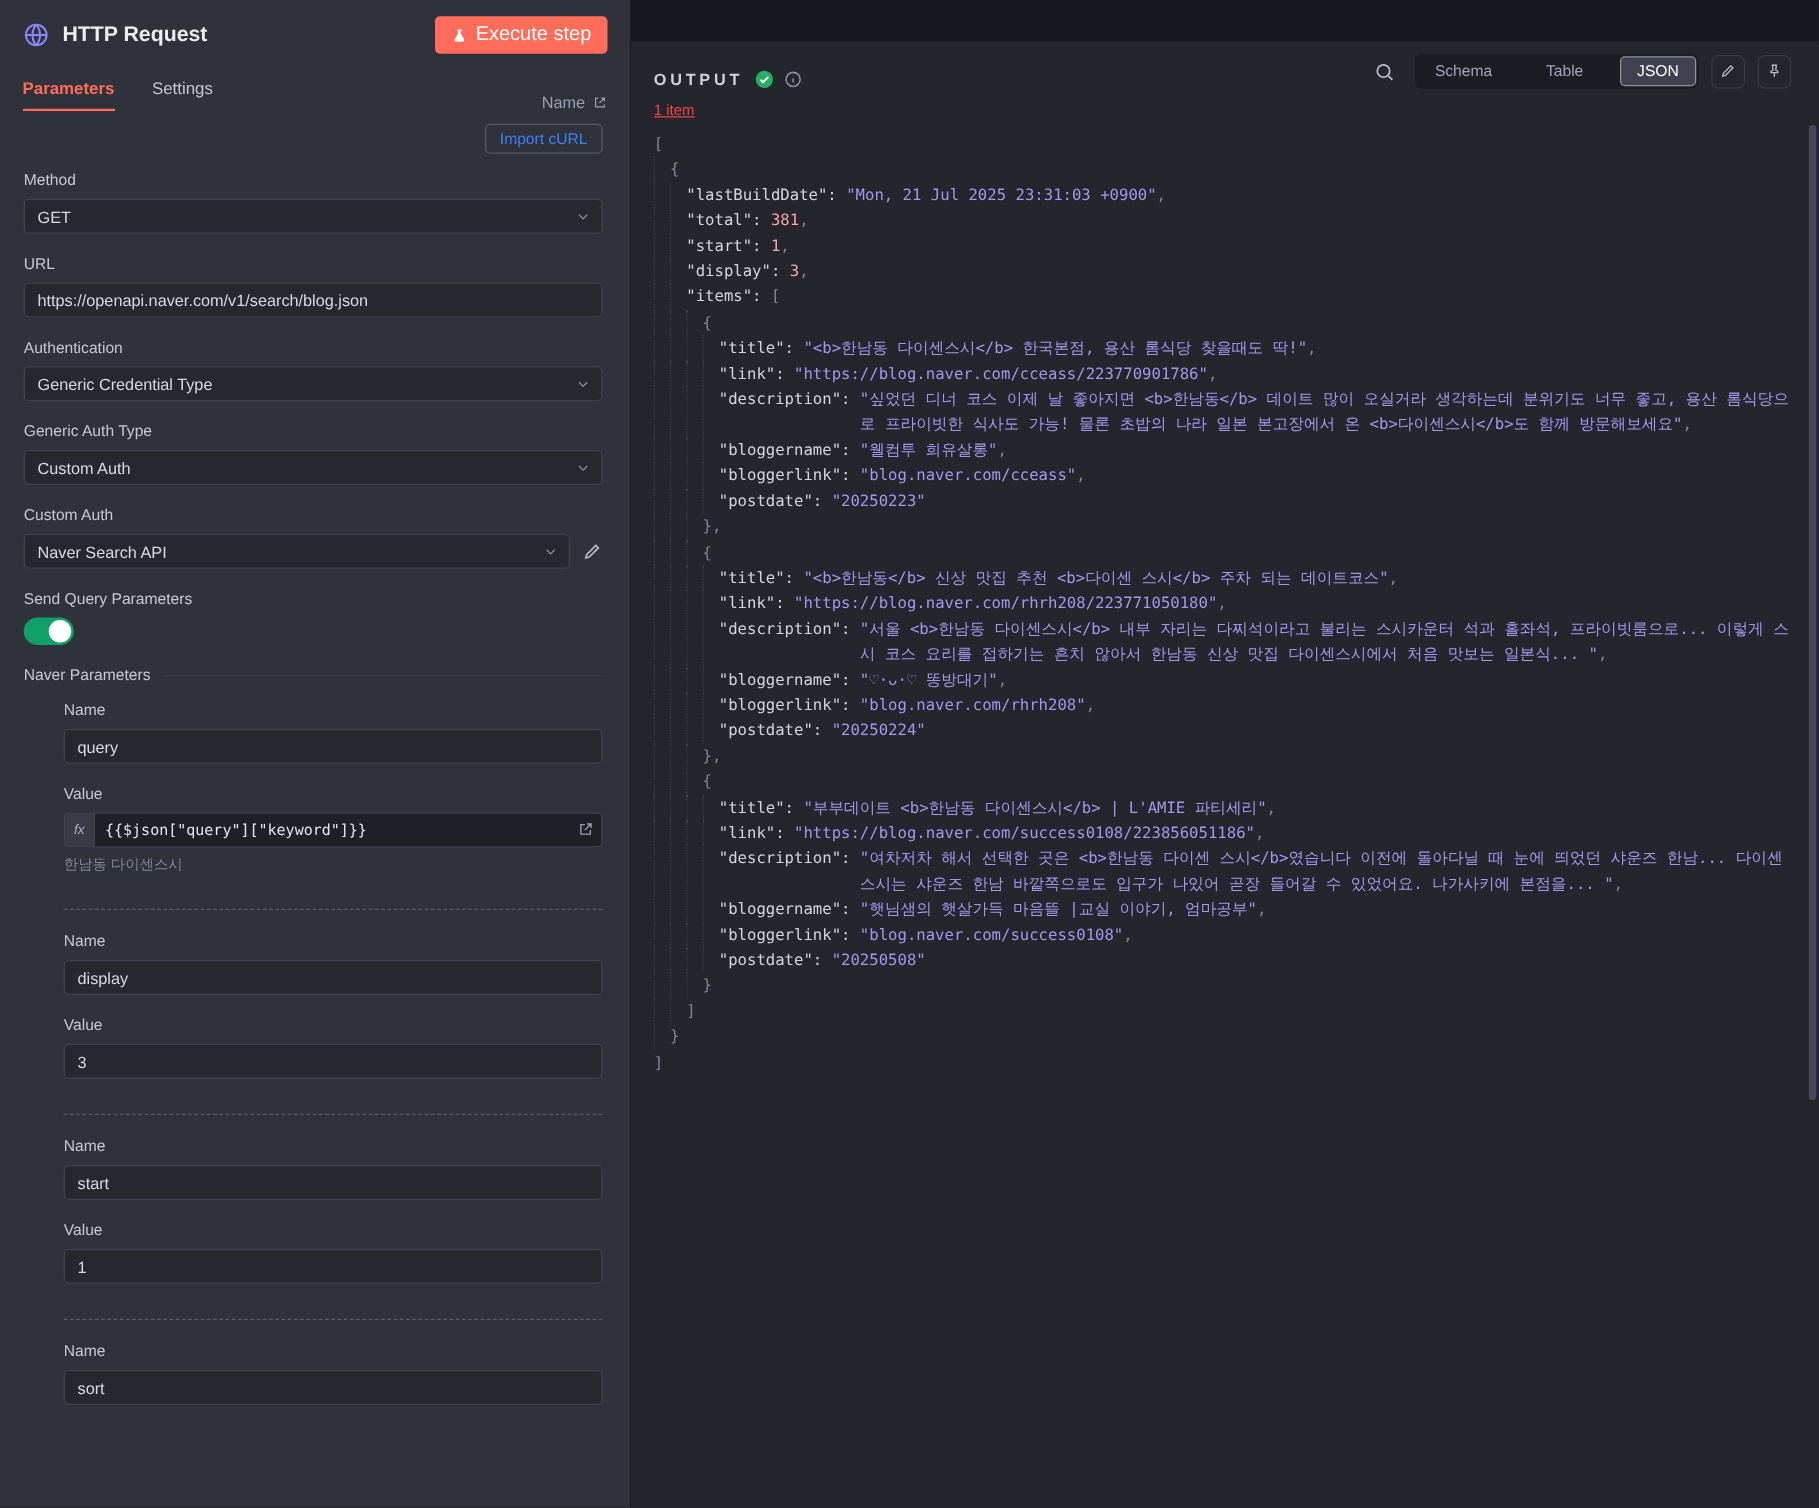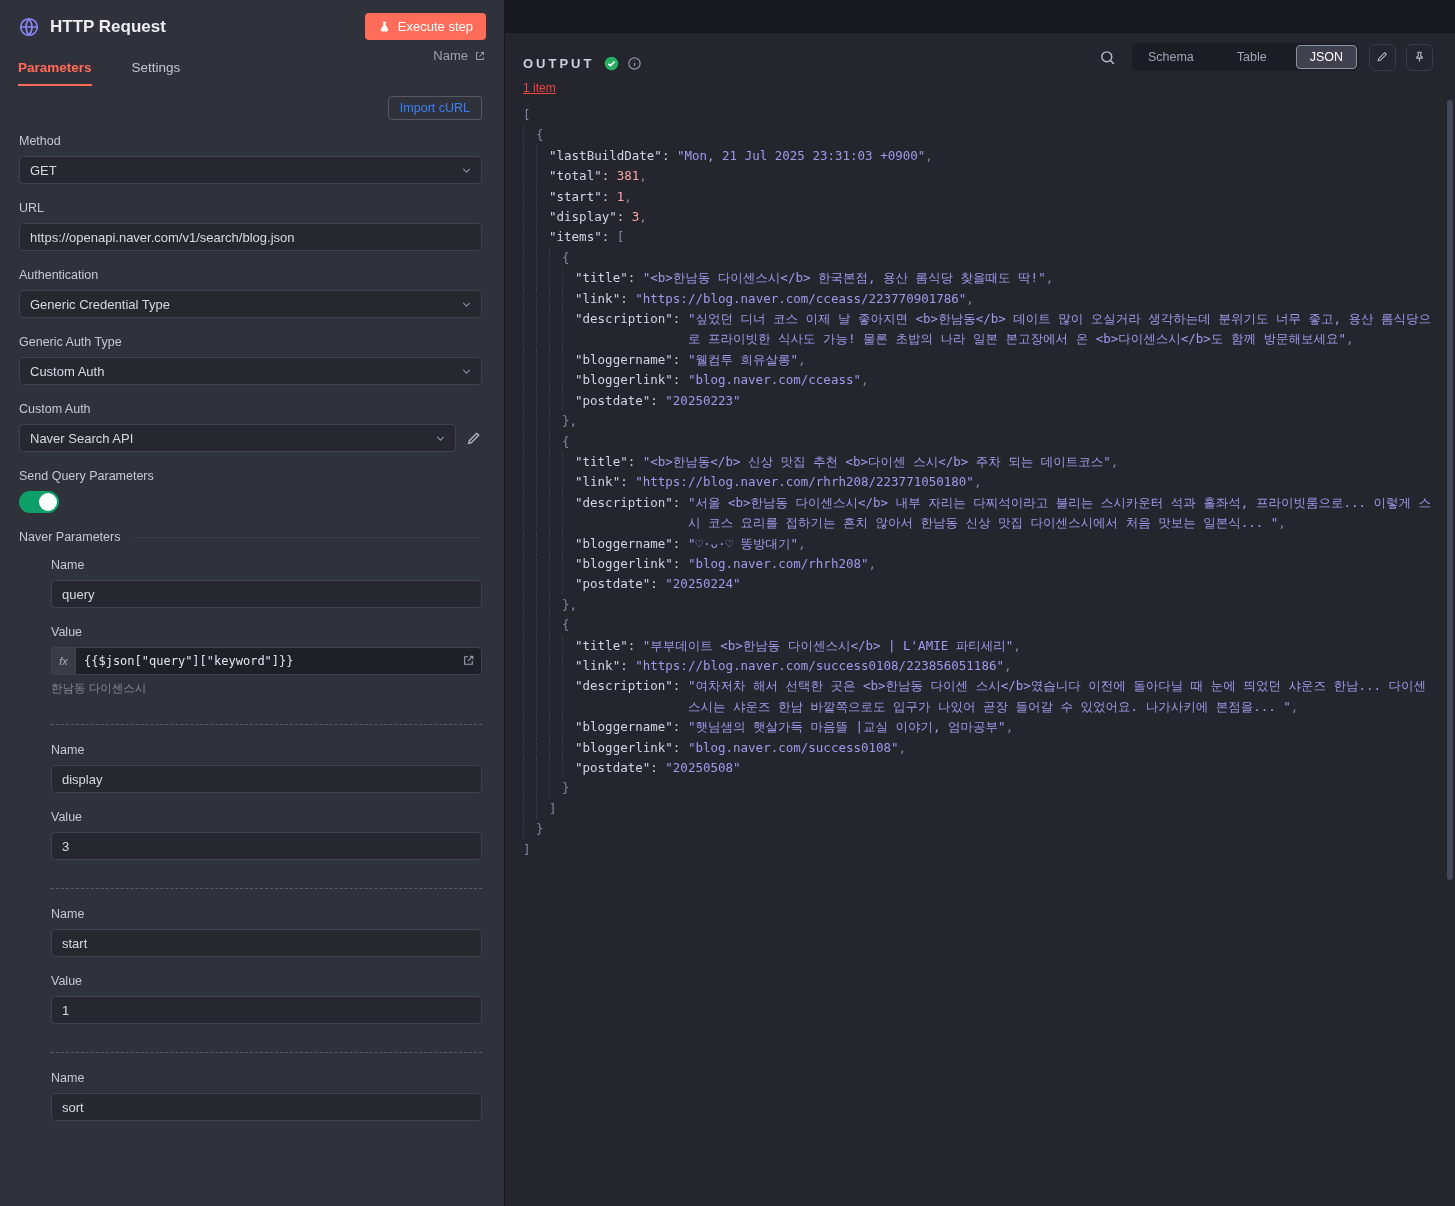--- a/index.html
+++ b/index.html
@@ -13,24 +13,24 @@
   
   .left {
     width:505px; flex:none; background:#2f313b; border-right:1px solid #16171f;
     display:flex; flex-direction:column; overflow:hidden;
   }
   .lheader { display:flex; align-items:center; gap:10px; padding:13px 18px 8px; }
   .node-icon { width:22px; height:22px; color:#8b85f8; }
   .ltitle { font-size:17px; font-weight:700; color:#edeef3; }
   .exec-btn {
     margin-left:auto; background:#ff6d5a; color:#fff; border:none; border-radius:4px;
-    font-size:13px; font-family:inherit; padding:6px 13px; display:flex; gap:7px;
+    font-size:16px; font-family:inherit; padding:6px 13px; display:flex; gap:7px;
     align-items:center; cursor:pointer;
   }
-  .tabs { display:flex; align-items:flex-start; gap:40px; padding:0 18px; height:38px; flex:none; }
+  .tabs { display:flex; align-items:flex-end; gap:30px; padding:0 18px; height:38px; flex:none; }
   .tab { font-size:13.5px; color:#c3c5cf; height:100%; display:flex; align-items:center; cursor:pointer; }
   .tab.active { color:#ff6d5a; box-shadow:inset 0 -2px 0 #ff6d5a; font-weight:600; }
   .docs { margin-left:auto; color:#9da0b0; font-size:13px; display:flex; gap:6px; align-items:center; cursor:pointer; }
   .lcontent { flex:1; padding:6px 22px 0 19px; overflow:hidden; }
   .import-row { display:flex; justify-content:flex-end; margin:4px 0 14px; }
   .import-btn {
     background:transparent; border:1px solid #565866; color:#3b82f6; font-size:12.5px;
     font-family:inherit; border-radius:4px; padding:4px 11px; cursor:pointer;
   }
   .field { margin-bottom:17px; }

